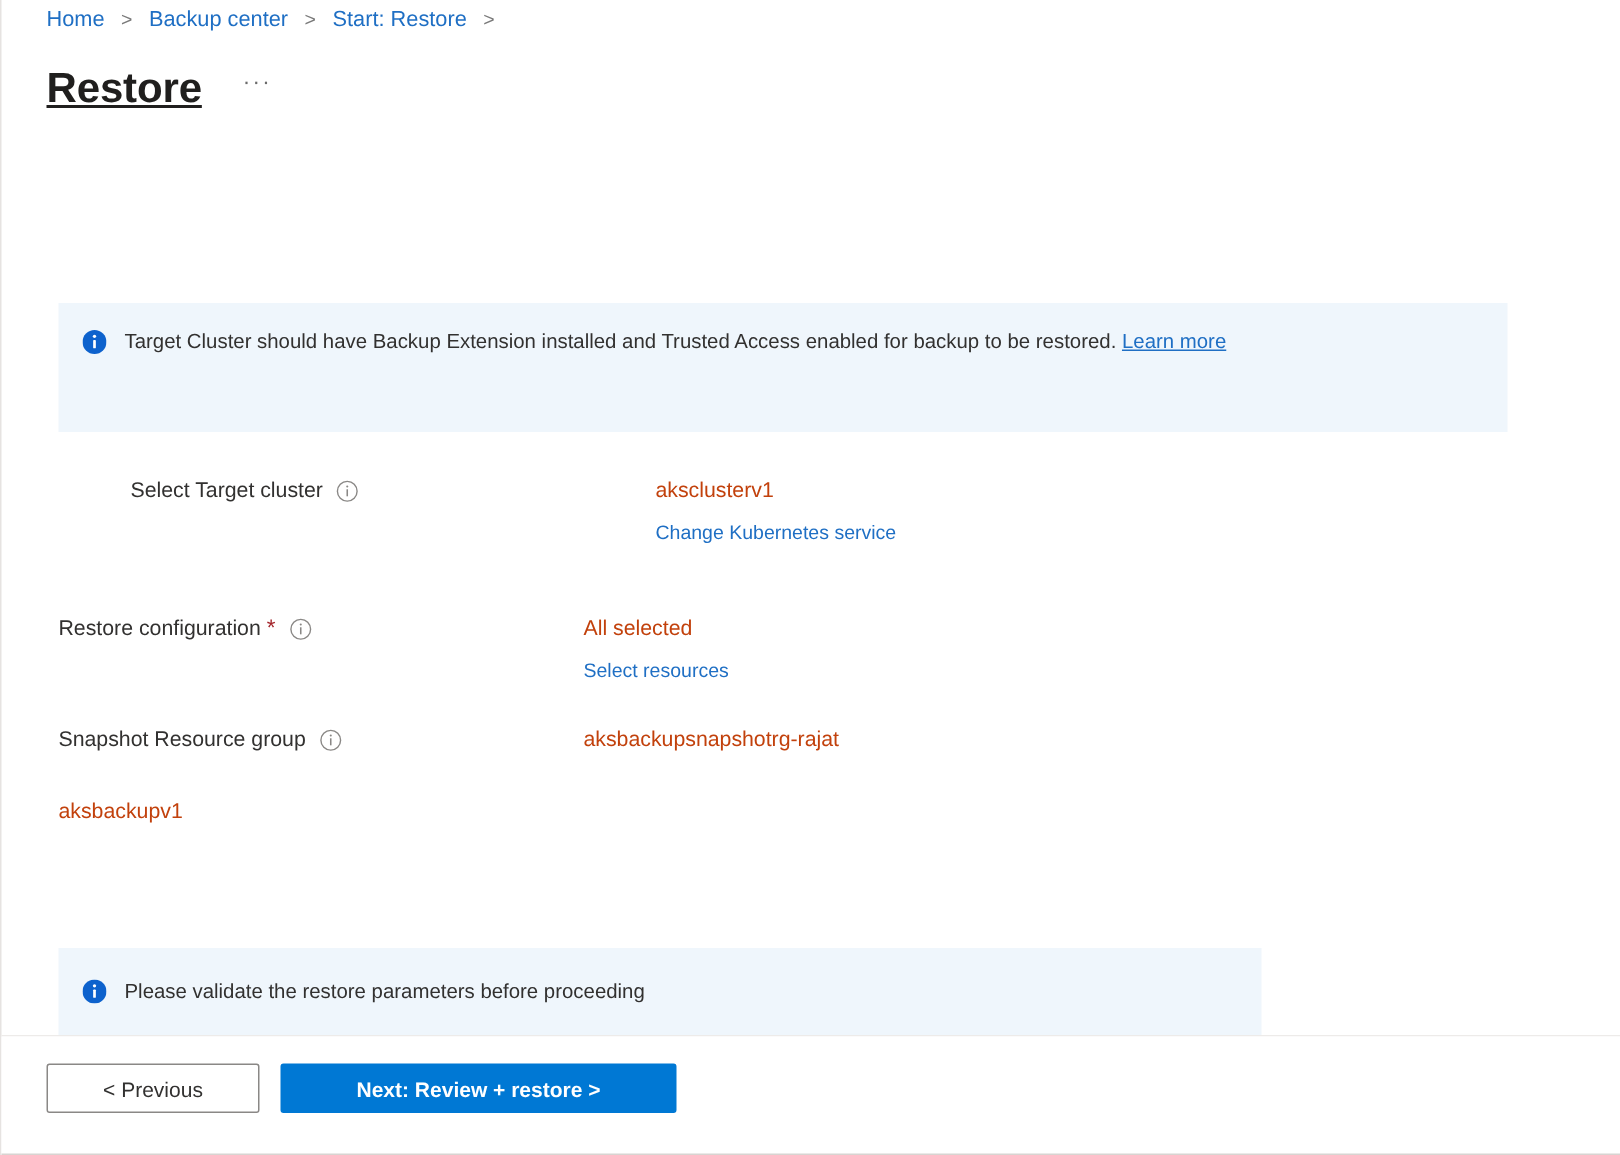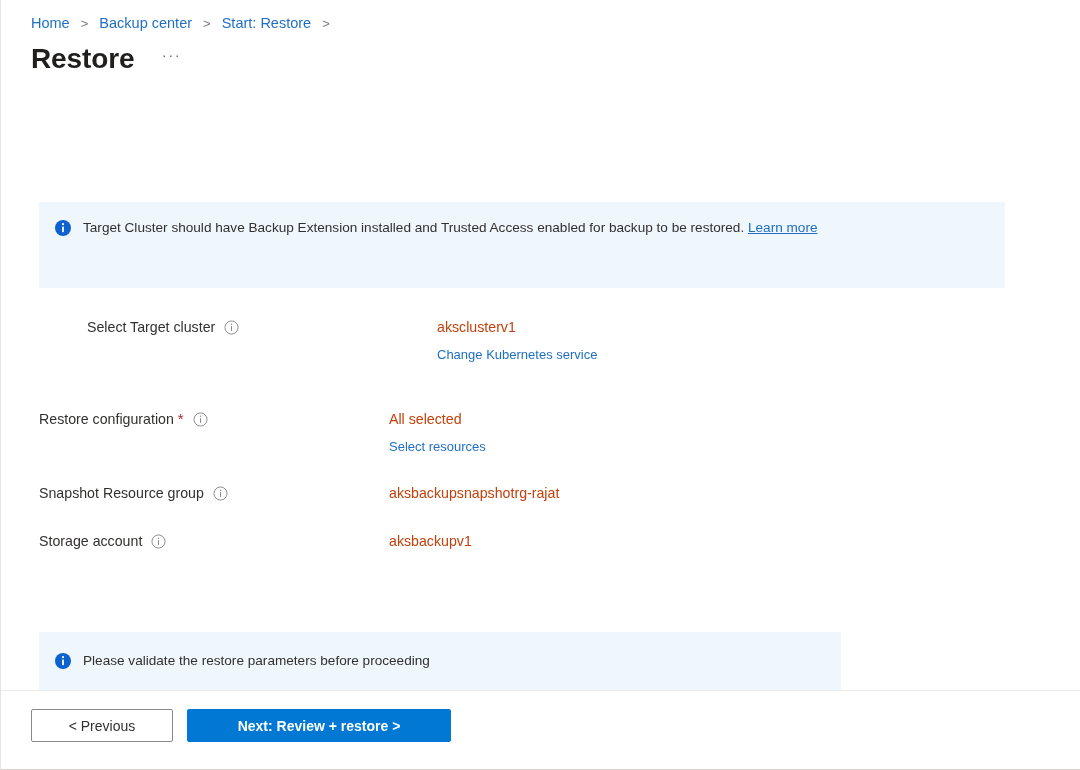--- a/index.html
+++ b/index.html
@@ -22,21 +22,21 @@
     height: 770px;
     background: #ffffff;
     border-left: 1px solid #e6e3e1;
     box-sizing: border-box;
   }
 
   
   .breadcrumb {
     position: absolute;
     left: 30px;
-    top: 13px;
+    top: 3px;
     font-size: 14.5px;
     line-height: 20px;
     white-space: nowrap;
   }
   .crumb {
     color: #1f6fc4;
     cursor: pointer;
     text-decoration: none;
   }
   .crumb-sep {
@@ -52,20 +52,21 @@
     top: 42px;
     display: flex;
     align-items: center;
   }
   .page-title {
     font-size: 28px;
     font-weight: 600;
     color: #201f1e;
     letter-spacing: -0.1px;
     line-height: 34px;
+    text-decoration: underline;
   }
   .ellipsis-btn {
     margin-left: 24px;
     width: 26px;
     height: 22px;
     display: flex;
     align-items: center;
     justify-content: center;
     cursor: pointer;
     color: #6b6b6b;
@@ -323,30 +324,20 @@
             <circle cx="8" cy="4.6" r="0.75" fill="#8a8886"></circle>
           </svg>
         </span>
       </div>
       <div class="field-value">
         <div class="value-text">aksbackupsnapshotrg-rajat</div>
       </div>
     </div>
 
     <div class="form-row row-gap-4">
-      <div class="field-label">
-        <span>Storage account</span>
-        <span class="info-icon-outline">
-          <svg width="15" height="15" viewBox="0 0 16 16" aria-hidden="true">
-            <circle cx="8" cy="8" r="7" fill="none" stroke="#8a8886" stroke-width="1"></circle>
-            <rect x="7.45" y="6.6" width="1.1" height="5" fill="#8a8886"></rect>
-            <circle cx="8" cy="4.6" r="0.75" fill="#8a8886"></circle>
-          </svg>
-        </span>
-      </div>
       <div class="field-value">
         <div class="value-text">aksbackupv1</div>
       </div>
     </div>
 
   </div>
 
   <div class="info-banner banner-bottom">
     <span class="info-icon-filled">
       <svg width="16" height="16" viewBox="0 0 16 16" aria-hidden="true">

